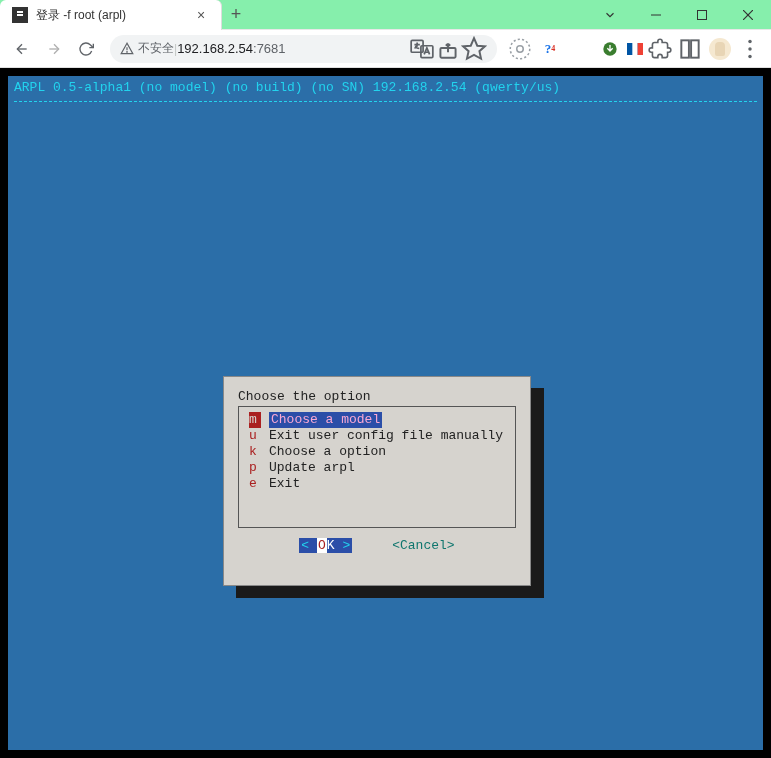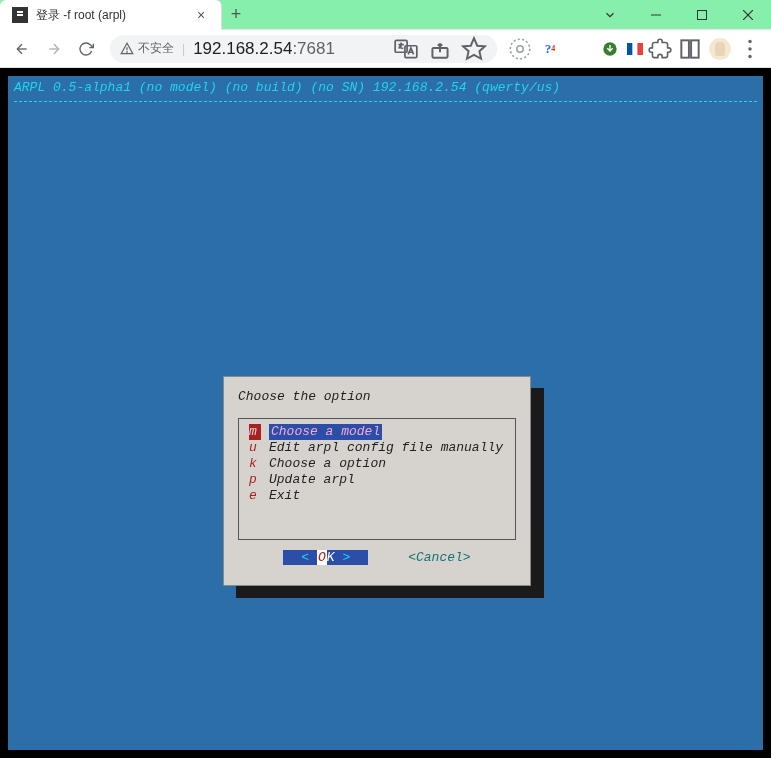--- a/index.html
+++ b/index.html
@@ -16,55 +16,55 @@
     .wincontrols { margin-left:auto; display:flex; }
     .wc { width:46px; height:30px; display:flex; align-items:center; justify-content:center; color:#333; }
     .wc svg { width:10px; height:10px; }
     .wc.chev svg { width:14px; height:14px; }
 
     
     .toolbar { height: 38px; display:flex; align-items:center; padding: 0 8px; gap:4px; background:#fff; border-bottom: 1px solid #e0e0e0; }
     .tbtn { width:28px; height:28px; display:flex; align-items:center; justify-content:center; color:#5f6368; border-radius:50%; }
     .tbtn svg { width:16px; height:16px; }
     .tbtn.disabled { color:#b0b0b0; }
-    .omnibox { flex:1; height:28px; background:#f1f3f4; border-radius:14px; display:flex; align-items:center; padding:0 10px; gap:8px; margin: 0 6px; }
+    .omnibox { flex:1; height:28px; background:#f1f3f4; border-radius:14px; display:flex; align-items:center; padding:0 10px; margin: 0 6px; }
     .omni-sec { display:flex; align-items:center; gap:4px; color:#5f6368; font-size:12px; }
     .omni-sec svg { width:14px; height:14px; }
-    .omni-url { color:#202124; font-size:17px; }
+    .omni-url { color:#202124; font-size:13px; }
     .omni-url .port { color:#5f6368; }
     .ext-icons { display:flex; align-items:center; gap:4px; }
     .ext { width:26px; height:26px; display:flex; align-items:center; justify-content:center; font-size:13px; }
     .ext.gray svg { color:#5f6368; }
     .ext.q { color:#1a73e8; font-weight:bold; font-family: Georgia, serif; }
     .ext.q sup { font-size:8px; color:#d93025; }
     .ext.idm svg { width:16px; height:16px; }
     .ext.flag { width:16px; height:12px; }
     .avatar { width:22px; height:22px; border-radius:50%; background:#f5e8d0; display:flex; align-items:center; justify-content:center; }
     .avatar::after{content:''; width:10px; height:14px; background:#e8d5b5; border-radius:4px 4px 2px 2px;}
 
     
-    .content { height: calc(758px - 30px - 38px); background:#000; padding:8px;font-style:italic; }
+    .content { height: calc(758px - 30px - 38px); background:#000; padding:8px; }
     .terminal { width:100%; height:100%; background:#2b6ea8; position:relative; font-family: "Consolas", "Courier New", monospace; font-size:13px; }
     .term-header { color:#22d3ee; padding:4px 6px 0; letter-spacing:0; white-space:pre; }
     .term-hr { color:#22d3ee; padding:0 6px; white-space:pre; overflow:hidden; width:100%; letter-spacing:0; font-size:13px; height:12px; position:relative; }
     .term-hr::after { content:''; position:absolute; left:6px; right:6px; top:6px; border-top:1px dashed #22d3ee; }
 
     .dialog-shadow { position:absolute; top:312px; left:228px; width:308px; height:210px; background:#1a1a1a; }
     .dialog { position:absolute; top:300px; left:215px; width:308px; height:210px; background:#d6d3ce; border:1px solid #888; padding:12px 14px 10px; }
-    .dlg-title { color:#222; margin-bottom:14px; }
+    .dlg-title { color:#222; margin-bottom:2px; }
     .dlg-box { border:1px solid #555; border-top:none; position:relative; padding:6px 6px 6px 6px; height:122px; }
     .dlg-box::before { content:''; position:absolute; top:0; left:0; right:0; border-top:1px solid #555; }
     .menu-row { display:flex; gap:8px; line-height:16px; padding-left:4px; }
     .menu-key { color:#aa2020; width:12px; text-align:left; }
     .menu-row.sel .menu-key { background:#aa2020; color:#d6d3ce; }
     .menu-label { color:#222; }
     .menu-row.sel .menu-label { background:#2b4ea8; color:#f9a8d4; padding:0 2px; }
     .dlg-buttons { display:flex; justify-content:center; gap:40px; margin-top:10px; }
     .dbtn { color:#0f766e; }
-    .dbtn.ok { background:#2b4ea8; color:#22d3ee; padding:0 18px; }
+    .dbtn.ok { background:#2b4ea8; color:#22d3ee; padding:0 2px; }
     .dbtn.ok .oklabel { color:#fff; }
     .dbtn.ok .okhot { color:#aa2020; background:#fff; padding:0 1px; }
   </style>
 </head>
 <body>
 
 <div class="titlebar">
   <div class="tab">
     <span class="favicon"></span>
     <span class="tab-title">登录 -f root (arpl)</span>
@@ -205,21 +205,21 @@
     <div class="dialog-shadow"></div>
     <div class="dialog">
       <div class="dlg-title">Choose the option</div>
       <div class="dlg-box">
         <div class="menu-row sel">
           <span class="menu-key">m</span>
           <span class="menu-label">Choose a model</span>
         </div>
         <div class="menu-row">
           <span class="menu-key">u</span>
-          <span class="menu-label">Edit arpl config file manually</span>
+          <span class="menu-label">Exit user config file manually</span>
         </div>
         <div class="menu-row">
           <span class="menu-key">k</span>
           <span class="menu-label">Choose a option</span>
         </div>
         <div class="menu-row">
           <span class="menu-key">p</span>
           <span class="menu-label">Update arpl</span>
         </div>
         <div class="menu-row">

